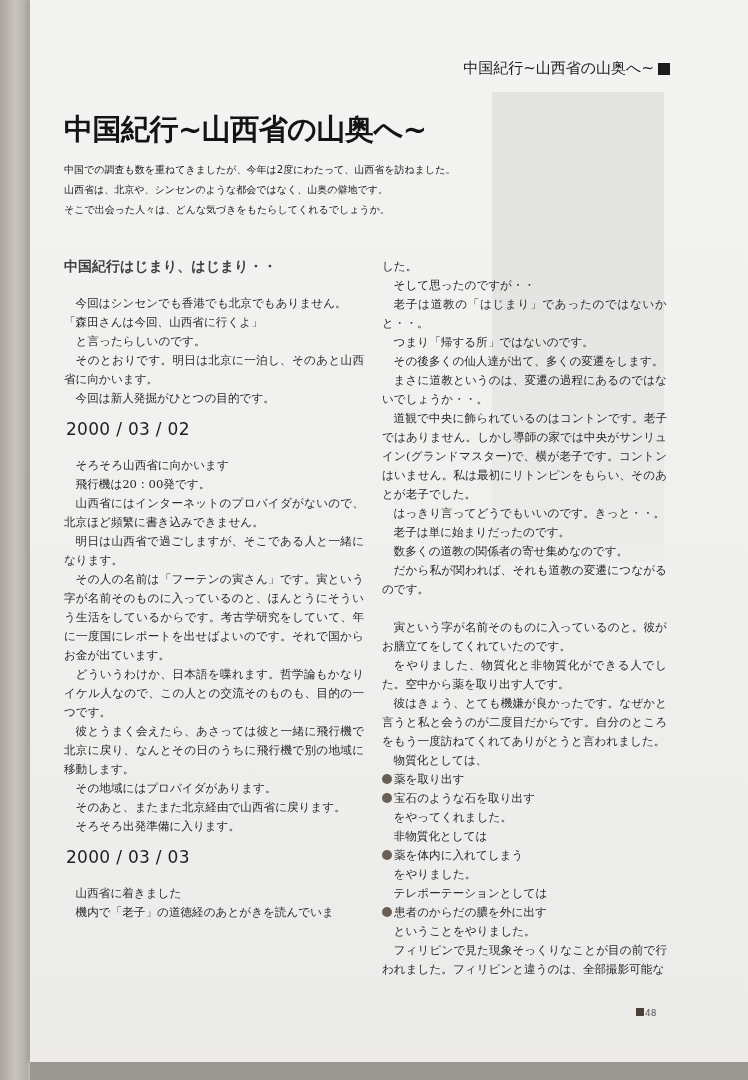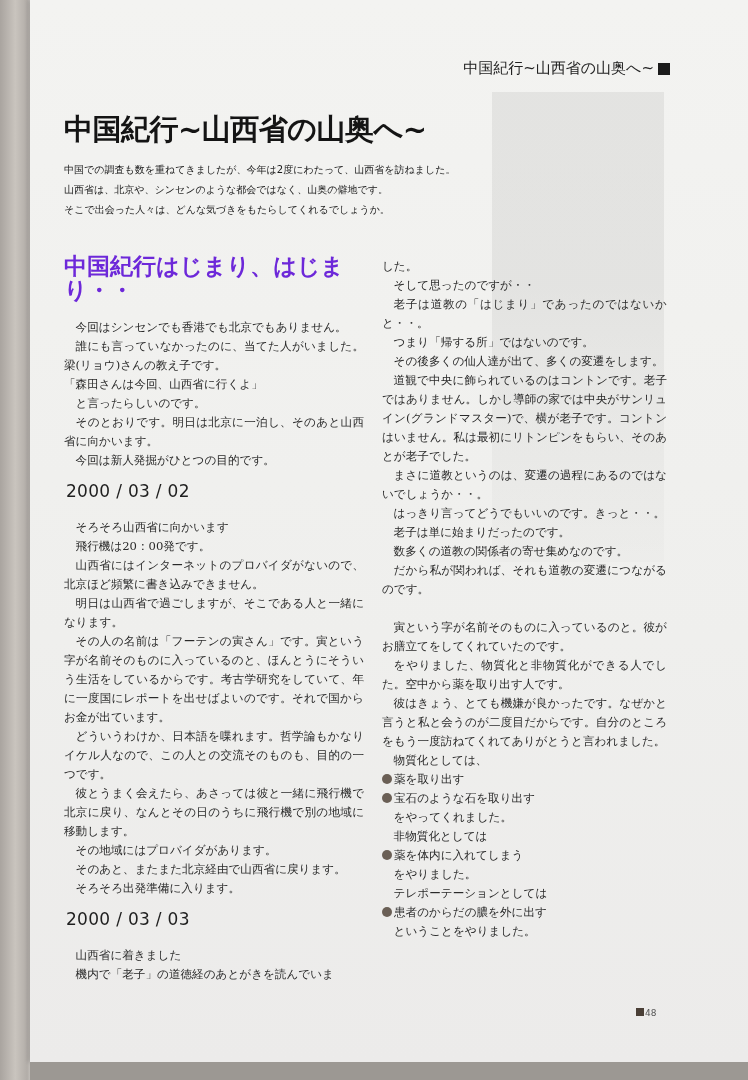--- a/index.html
+++ b/index.html
@@ -39,21 +39,21 @@
   }
   .lead {
     position:absolute; left:64px; top:160px; width:600px;
     font-family:"DejaVu Sans", sans-serif; font-size:10px; line-height:20px; color:#1a1a1a;
   }
   .lead p { margin:0; white-space:nowrap; }
   .col { position:absolute; font-size:11.6px; line-height:19px; color:#2a2a2a; }
   .col-left { left:64px; top:254px; width:300px; }
   .col-right { left:382px; top:257px; width:285px; }
   .h2 {
-    font-family:"DejaVu Sans", sans-serif; font-size:23px; color:#6d28d9;
+    font-family:"DejaVu Sans", sans-serif; font-size:14px; color:#404040;
     margin:0 0 16px 0; line-height:24px;
   }
   .date {
     font-family:"DejaVu Sans", sans-serif; font-size:17px; color:#1f1f1f;
     margin:10px 0 16px 2px; line-height:22px; letter-spacing:0.3px;
   }
   .para { margin:0; text-indent:1em; text-align:justify; }
   .para.noindent { text-indent:0; }
   .bullet { margin:0; padding-left:0; }
   .bullet .dot {
@@ -86,21 +86,20 @@
 <div class="lead">
   <p>中国での調査も数を重ねてきましたが、今年は2度にわたって、山西省を訪ねました。</p>
   <p>山西省は、北京や、シンセンのような都会ではなく、山奥の僻地です。</p>
   <p>そこで出会った人々は、どんな気づきをもたらしてくれるでしょうか。</p>
 </div>
 
 <div class="col col-left">
   <h2 class="h2">中国紀行はじまり、はじまり・・</h2>
   <div id="l-s1">
       <p class="para">今回はシンセンでも香港でも北京でもありません。</p>
-      <p class="para">誰にも言っていなかったのに、当てた人がいました。梁(リョウ)さんの教え子です。</p>
       <p class="para noindent">「森田さんは今回、山西省に行くよ」</p>
       <p class="para">と言ったらしいのです。</p>
       <p class="para">そのとおりです。明日は北京に一泊し、そのあと山西省に向かいます。</p>
       <p class="para">今回は新人発掘がひとつの目的です。</p>
     </div>
   <div class="date">2000 / 03 / 02</div>
   <div id="l-s2">
       <p class="para">そろそろ山西省に向かいます</p>
       <p class="para">飛行機は20：00発です。</p>
       <p class="para">山西省にはインターネットのプロバイダがないので、北京ほど頻繁に書き込みできません。</p>
@@ -119,22 +118,22 @@
     </div>
 </div>
 
 <div class="col col-right">
   <div id="r-p1">
       <p class="para noindent">した。</p>
       <p class="para">そして思ったのですが・・</p>
       <p class="para">老子は道教の「はじまり」であったのではないかと・・。</p>
       <p class="para">つまり「帰する所」ではないのです。</p>
       <p class="para">その後多くの仙人達が出て、多くの変遷をします。</p>
+      <p class="para">まさに道教というのは、変遷の過程にあるのではないでしょうか・・。</p>
       <p class="para">道観で中央に飾られているのはコントンです。老子ではありません。しかし導師の家では中央がサンリュイン(グランドマスター)で、横が老子です。コントンはいません。私は最初にリトンピンをもらい、そのあとが老子でした。</p>
-      <p class="para">まさに道教というのは、変遷の過程にあるのではないでしょうか・・。</p>
       <p class="para">はっきり言ってどうでもいいのです。きっと・・。</p>
       <p class="para">老子は単に始まりだったのです。</p>
       <p class="para">数多くの道教の関係者の寄せ集めなのです。</p>
       <p class="para">だから私が関われば、それも道教の変遷につながるのです。</p>
     </div>
   <div class="gap"></div>
   <div id="r-p2">
       <p class="para">寅という字が名前そのものに入っているのと。彼がお膳立てをしてくれていたのです。</p>
       <p class="para">をやりました、物質化と非物質化ができる人でした。空中から薬を取り出す人です。</p>
       <p class="para">彼はきょう、とても機嫌が良かったです。なぜかと言うと私と会うのが二度目だからです。自分のところをもう一度訪ねてくれてありがとうと言われました。</p>
@@ -154,18 +153,19 @@
   <div id="r-ab">
       <p class="para">をやりました。</p>
       <p class="para">テレポーテーションとしては</p>
     </div>
   <div id="r-bc">
       <p class="bullet"><span class="dot"></span><span>患者のからだの膿を外に出す</span></p>
     </div>
   <div id="r-ac">
       <p class="para">ということをやりました。</p>
     </div>
+  <p class="para">フィリピンで見た現象そっくりなことが目の前で行われました。フィリピンと違うのは、全部撮影可能な</p>
 </div>
 
 <div class="page-num">
   <span class="sq"></span>
   <span>48</span>
 </div>
 
 </body></html>

